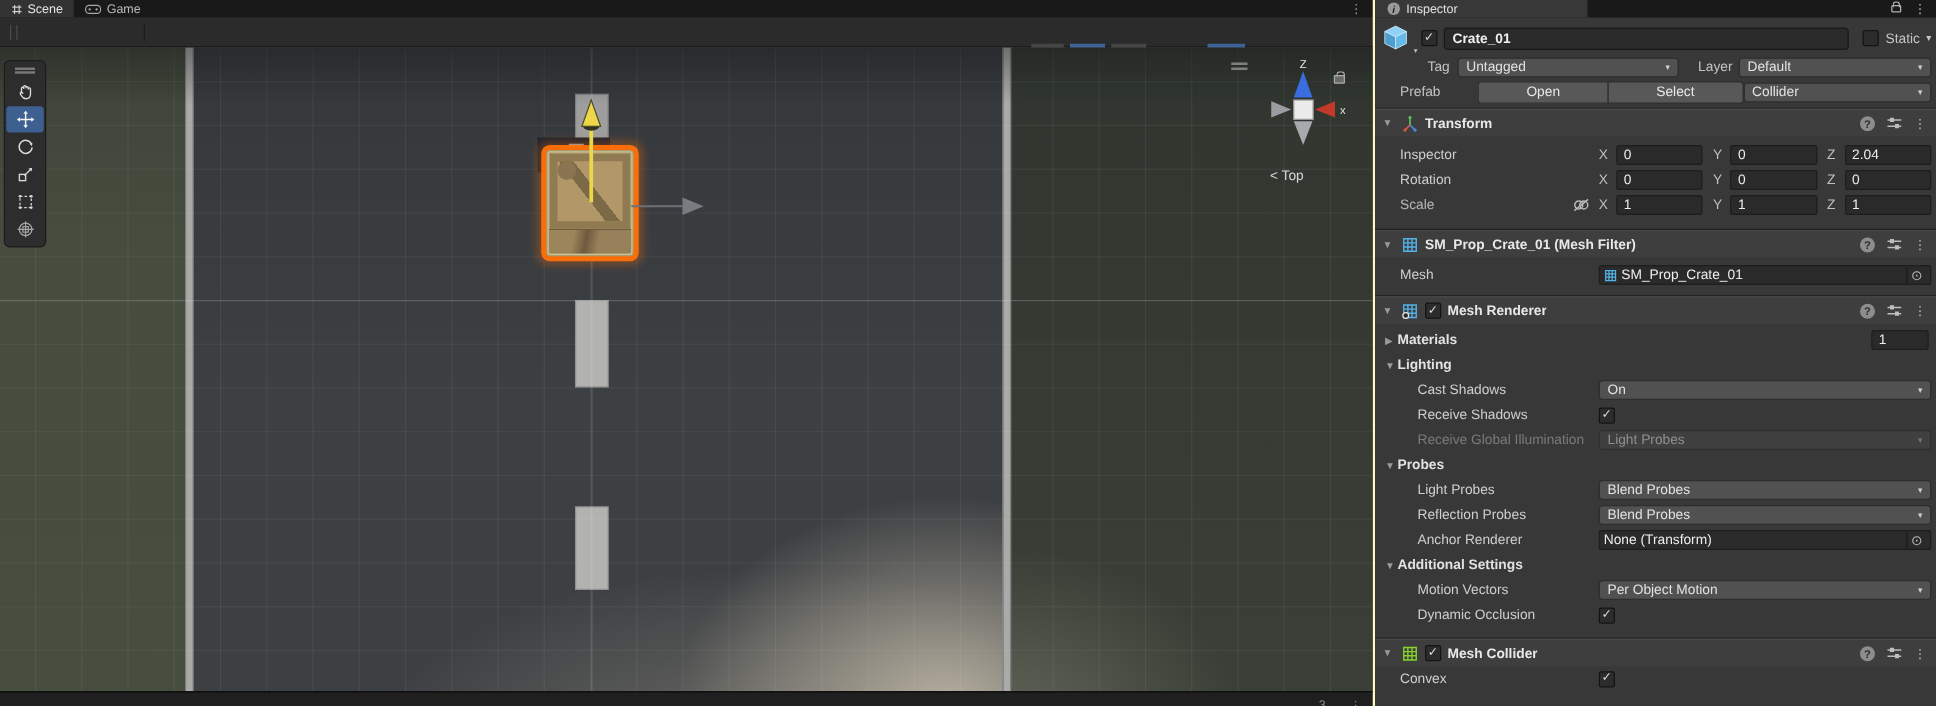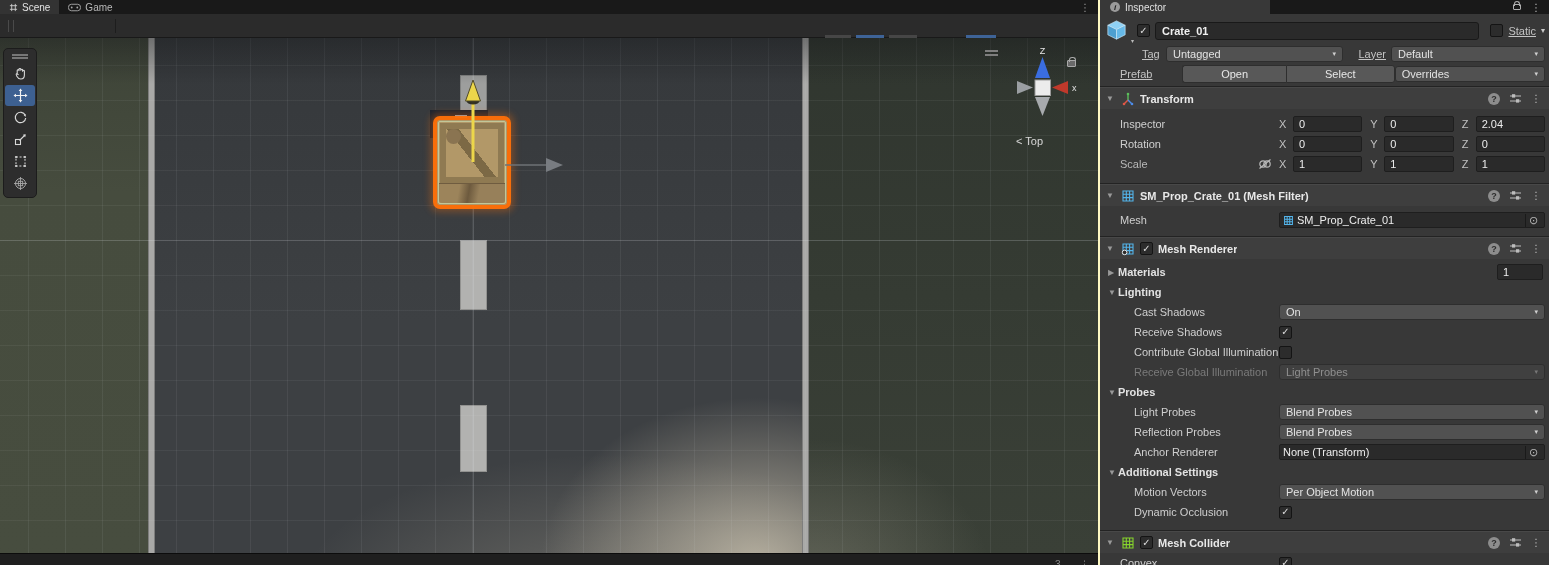--- a/index.html
+++ b/index.html
@@ -121,21 +121,21 @@
   .go-cube-wrap { position:relative; width:28px; height:25px; flex:none; }
   .go-cube-caret { position:absolute; right:-2px; bottom:-1px; font-size:6px; color:#bbb; }
   .go-row2, .go-row3 { display:flex; align-items:center; height:19px; margin-top:1px; }
   .checkbox { width:13px; height:13px; background:#2c2c2c; border:1px solid #141414; border-radius:2px;
               display:flex; align-items:center; justify-content:center; flex:none; }
   .checkbox .chk { color:#dcdcdc; font-size:10px; line-height:10px; }
   .name-field { flex:1; height:18px; background:#2a2a2a; border:1px solid #191919; border-radius:3px;
                 display:flex; align-items:center; padding:0 6px; font-weight:bold; color:#f0f0f0; }
   .static-group { display:flex; align-items:center; gap:5px; flex:none; padding-left:6px; }
   .static-caret { font-size:8px; color:#c8c8c8; }
-  .mini-lbl { color:#c4c4c4;text-decoration:underline; }
+  .mini-lbl { color:#c4c4c4; }
   .go-row2 .mini-lbl.tag { width:24px; margin-left:38px; }
   .go-row2 .mini-lbl.layer { width:36px; margin-left:12px; text-align:right; padding-right:5px; }
   .go-row3 .mini-lbl.prefab { width:63px; margin-left:16px; }
   .dropdown { height:16px; background:#515151; border:1px solid #2e2e2e; border-radius:3px;
               display:flex; align-items:center; padding:0 6px; color:#e2e2e2; overflow:hidden; white-space:nowrap; }
   .dropdown .caret { margin-left:auto; font-size:7px; color:#d0d0d0; padding-left:4px; }
   .dd-tag { width:177px; }
   .dd-layer { flex:1; }
   .btn { height:18px; background:#585858; border:1px solid #2e2e2e; color:#e8e8e8;
          display:flex; align-items:center; justify-content:center; }
@@ -463,21 +463,21 @@
       </div>
       <div class="go-row3">
         <span class="mini-lbl prefab">Prefab</span>
         <div class="btn btn-open">
             <span>Open</span>
           </div>
         <div class="btn btn-select">
             <span>Select</span>
           </div>
         <div class="dropdown dd-overrides">
-          <span>Overrides</span>
+          <span>Collider</span>
           <span class="caret">▾</span>
         </div>
       </div>
     </div>
     <div class="sep"></div>
 
     <div class="comp-header">
       <span class="fold">▼</span>
       <svg width="14" height="14" viewBox="0 0 14 14">
         <path d="M7 8V2" stroke="#5bbf5b" stroke-width="1.4"></path>
@@ -651,26 +651,20 @@
       </div>
       <div class="row">
         <div class="label-col indent">Receive Shadows</div>
         <div class="value-col">
             <div class="checkbox">
               <span class="chk">✓</span>
             </div>
           </div>
       </div>
       <div class="row">
-        <div class="label-col indent">Contribute Global Illumination</div>
-        <div class="value-col">
-            <div class="checkbox"></div>
-          </div>
-      </div>
-      <div class="row">
         <div class="label-col indent disabled">Receive Global Illumination</div>
         <div class="value-col">
             <div class="dropdown dd-full disabled">
               <span>Light Probes</span>
               <span class="caret">▾</span>
             </div>
           </div>
       </div>
       <div class="section-row">
         <span class="fold" style="margin-left:4px;">▼</span>

